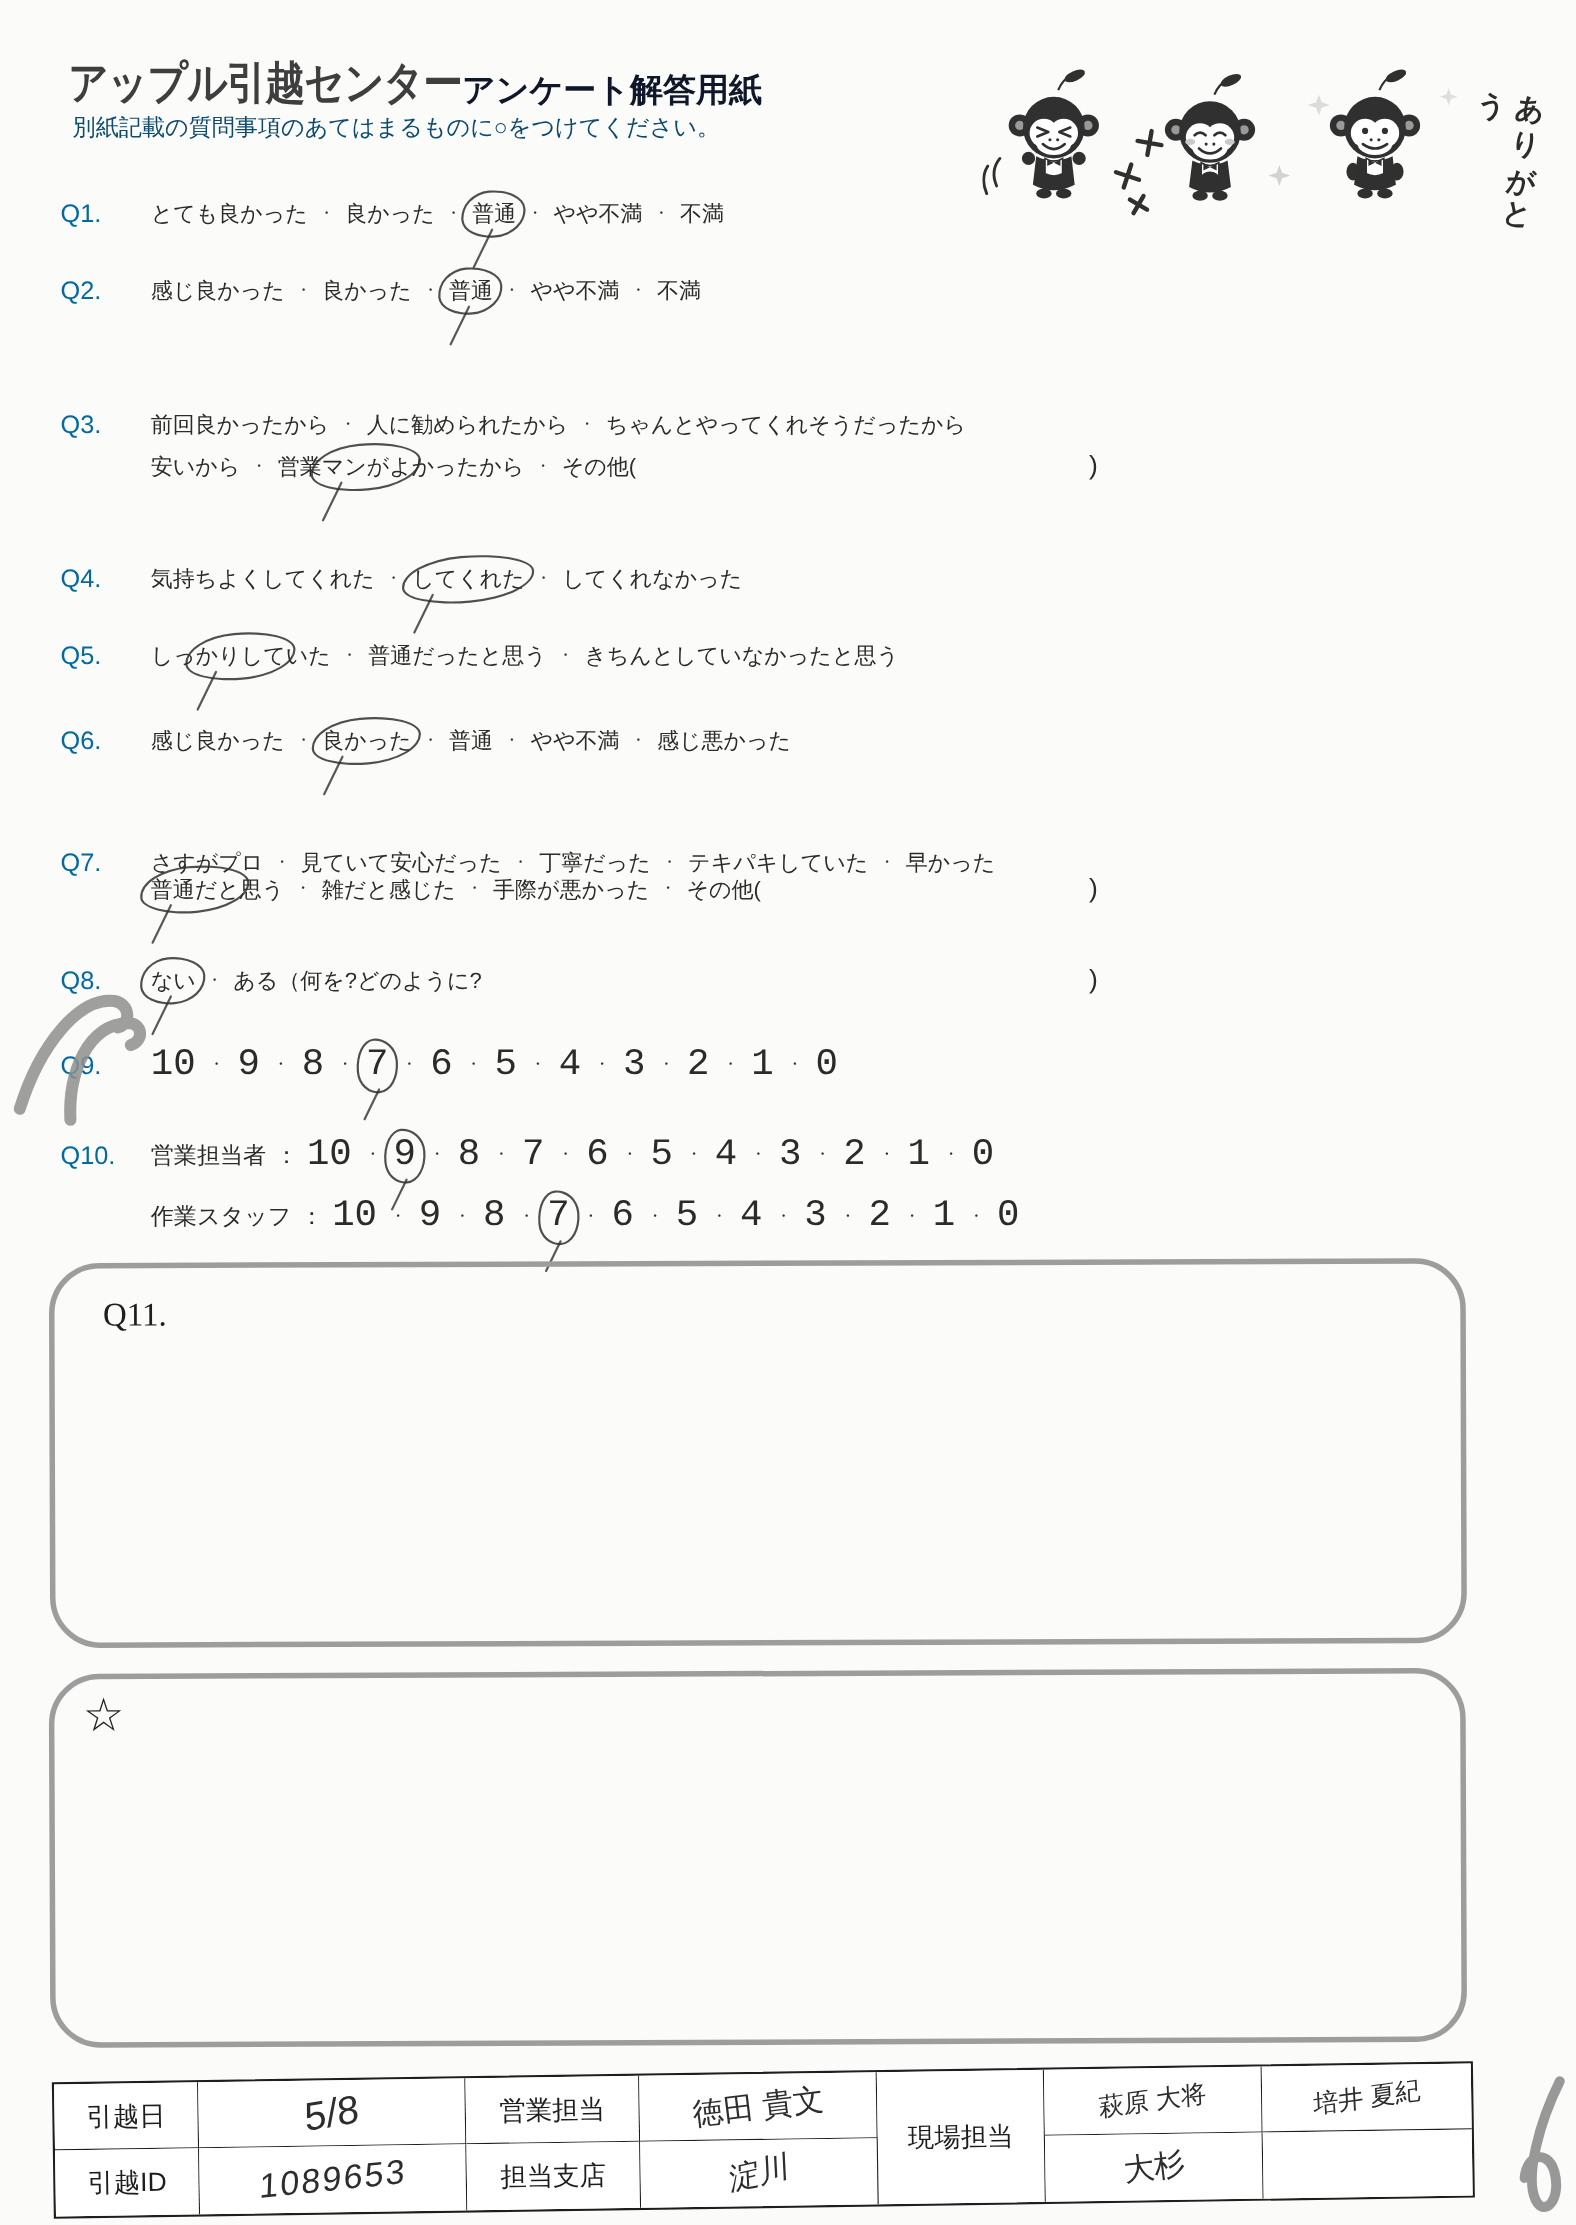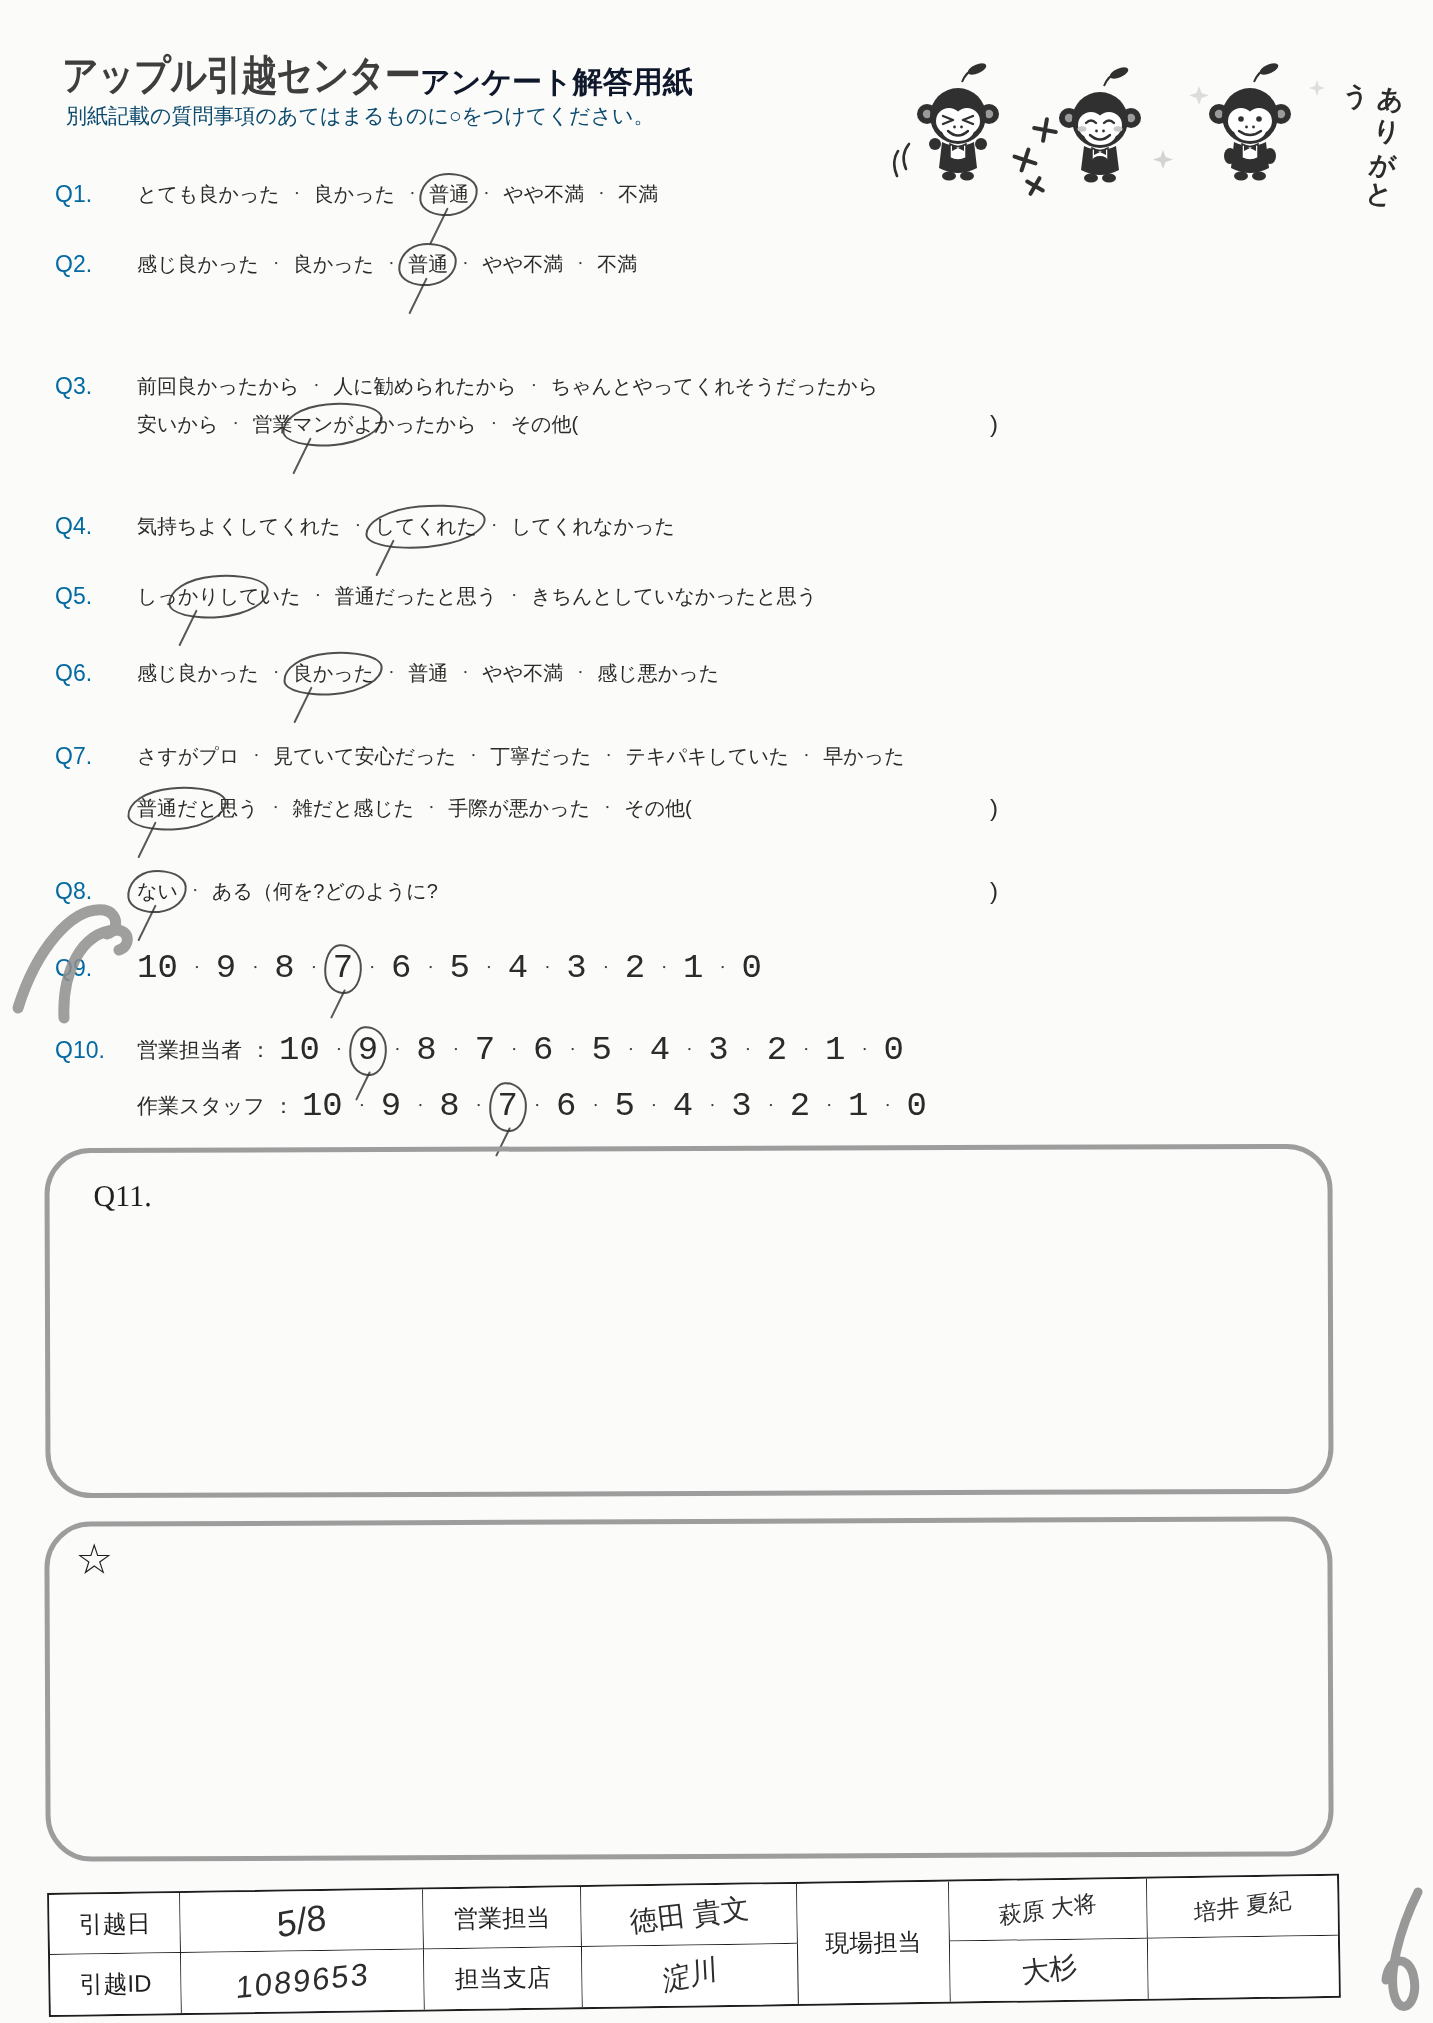--- a/index.html
+++ b/index.html
@@ -247,21 +247,21 @@
   <span class="sep">・</span>
   <span class="opt circ">良かった</span>
   <span class="sep">・</span>
   <span class="opt">普通</span>
   <span class="sep">・</span>
   <span class="opt">やや不満</span>
   <span class="sep">・</span>
   <span class="opt">感じ悪かった</span>
 </div>
 
-<div class="line" style="top:738px">
+<div class="line" style="top:766px">
   <span class="qid">Q7.</span>
   <span class="opt">さすがプロ</span>
   <span class="sep">・</span>
   <span class="opt">見ていて安心だった</span>
   <span class="sep">・</span>
   <span class="opt">丁寧だった</span>
   <span class="sep">・</span>
   <span class="opt">テキパキしていた</span>
   <span class="sep">・</span>
   <span class="opt">早かった</span>

